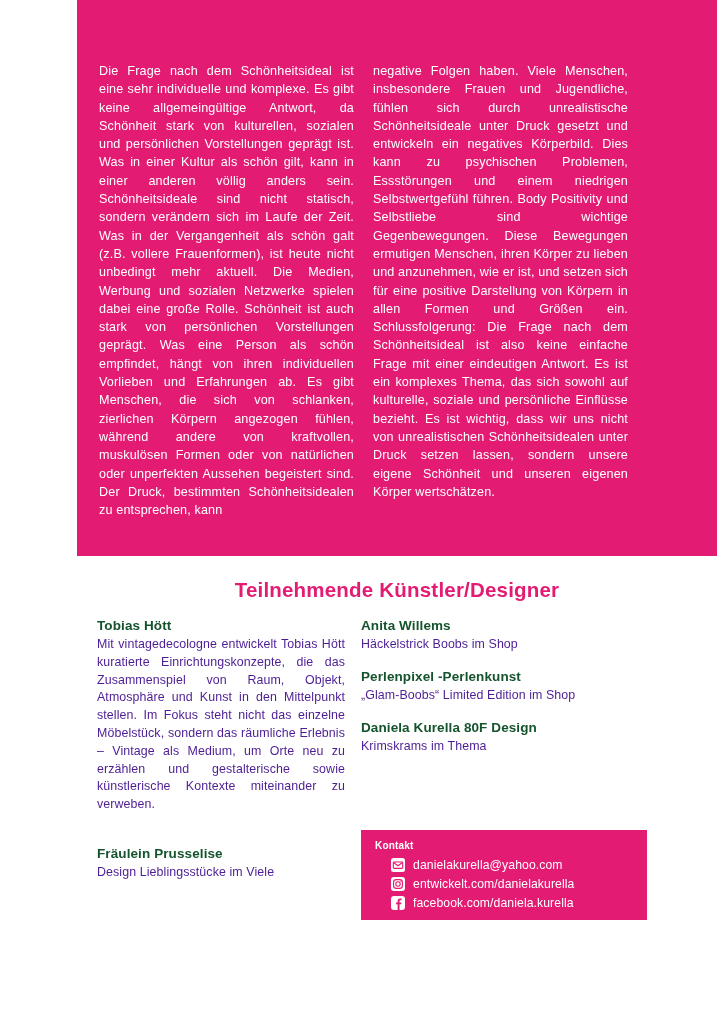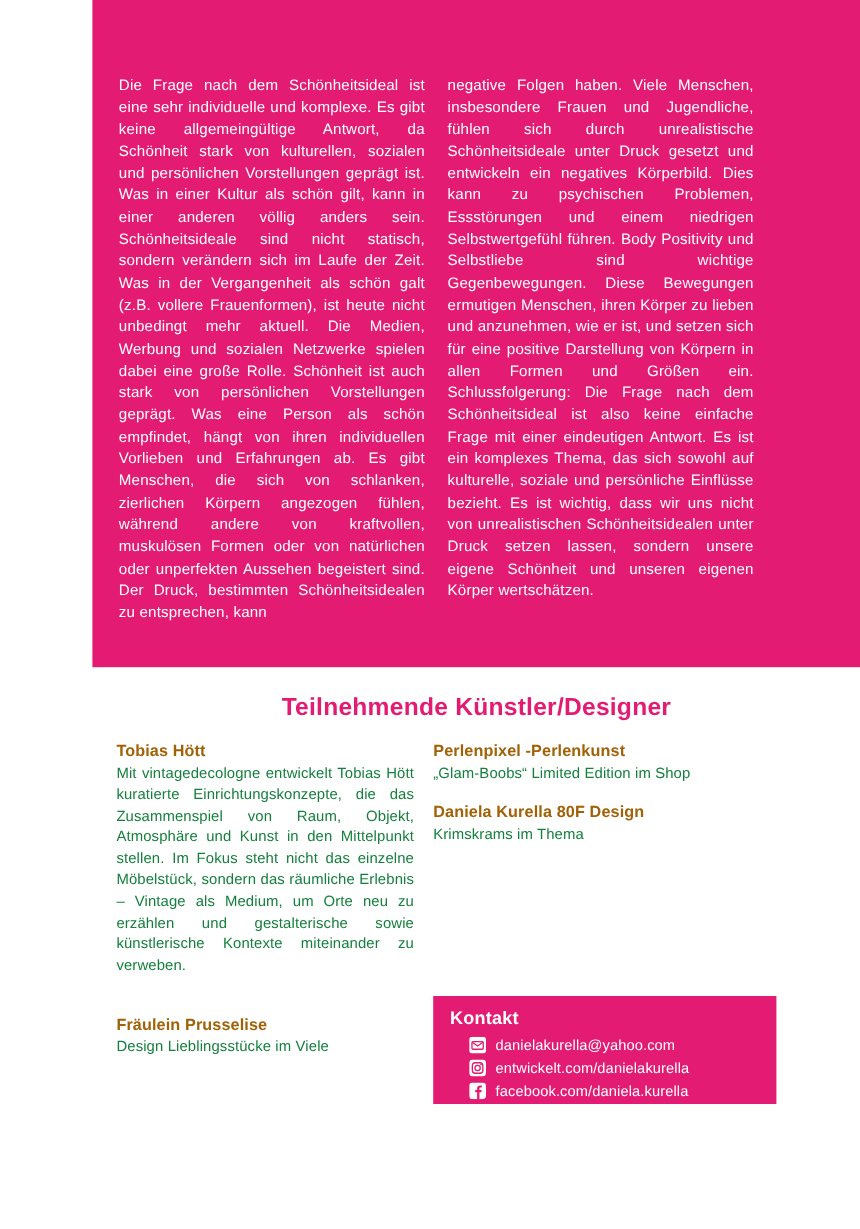--- a/index.html
+++ b/index.html
@@ -68,50 +68,50 @@
     top: 617px;
     width: 252px;
   }
 
   .artist {
     margin-bottom: 14px;
   }
   .artist-name {
     font-size: 13.5px;
     font-weight: bold;
-    color: #a16207;
+    color: #14532d;
     line-height: 18px;
     margin-bottom: 1px;
     letter-spacing: 0.1px;
   }
   .artist-desc {
     font-size: 12.4px;
     line-height: 17.8px;
-    color: #15803d;
+    color: #4c1d95;
     text-align: justify;
     letter-spacing: 0.1px;
   }
   .artist-desc.nojust { text-align: left; }
 
   .artist-left-gap { margin-top: 31px; }
 
   
   .kontakt {
     position: absolute;
     left: 361px;
     top: 830px;
     width: 286px;
     height: 90px;
     background: #e31b72;
     color: #ffffff;
     padding: 10px 0 0 0;
     box-sizing: border-box;
   }
   .kontakt-title {
-    font-size: 15px;
+    font-size: 10px;
     font-weight: bold;
     margin: 0 0 7px 14px;
     letter-spacing: 0.2px;
   }
   .kontakt-row {
     display: flex;
     align-items: center;
     margin: 0 0 5px 14px;
     font-size: 12.2px;
     letter-spacing: 0.1px;
@@ -144,20 +144,24 @@
     <div class="artist-desc">Mit vintagedecologne entwickelt Tobias Hött kuratierte Einrichtungskonzepte, die das Zusammenspiel von Raum, Objekt, Atmosphäre und Kunst in den Mittelpunkt stellen.
 Im Fokus steht nicht das einzelne Möbelstück, sondern das räumliche Erlebnis – Vintage als Medium, um Orte neu zu erzählen und gestalterische sowie künstlerische Kontexte miteinander zu verweben.</div>
   </div>
   <div class="artist artist-left-gap">
     <div class="artist-name">Fräulein Prusselise</div>
     <div class="artist-desc nojust">Design Lieblingsstücke im Viele</div>
   </div>
 </div>
 
 <div class="col-right">
+  <div class="artist">
+    <div class="artist-name">Anita Willems</div>
+    <div class="artist-desc nojust">Häckelstrick Boobs im Shop</div>
+  </div>
   <div class="artist">
     <div class="artist-name">Perlenpixel -Perlenkunst</div>
     <div class="artist-desc nojust">„Glam-Boobs“ Limited Edition im Shop</div>
   </div>
   <div class="artist">
     <div class="artist-name">Daniela Kurella 80F Design</div>
     <div class="artist-desc nojust">Krimskrams im Thema</div>
   </div>
 </div>
 

